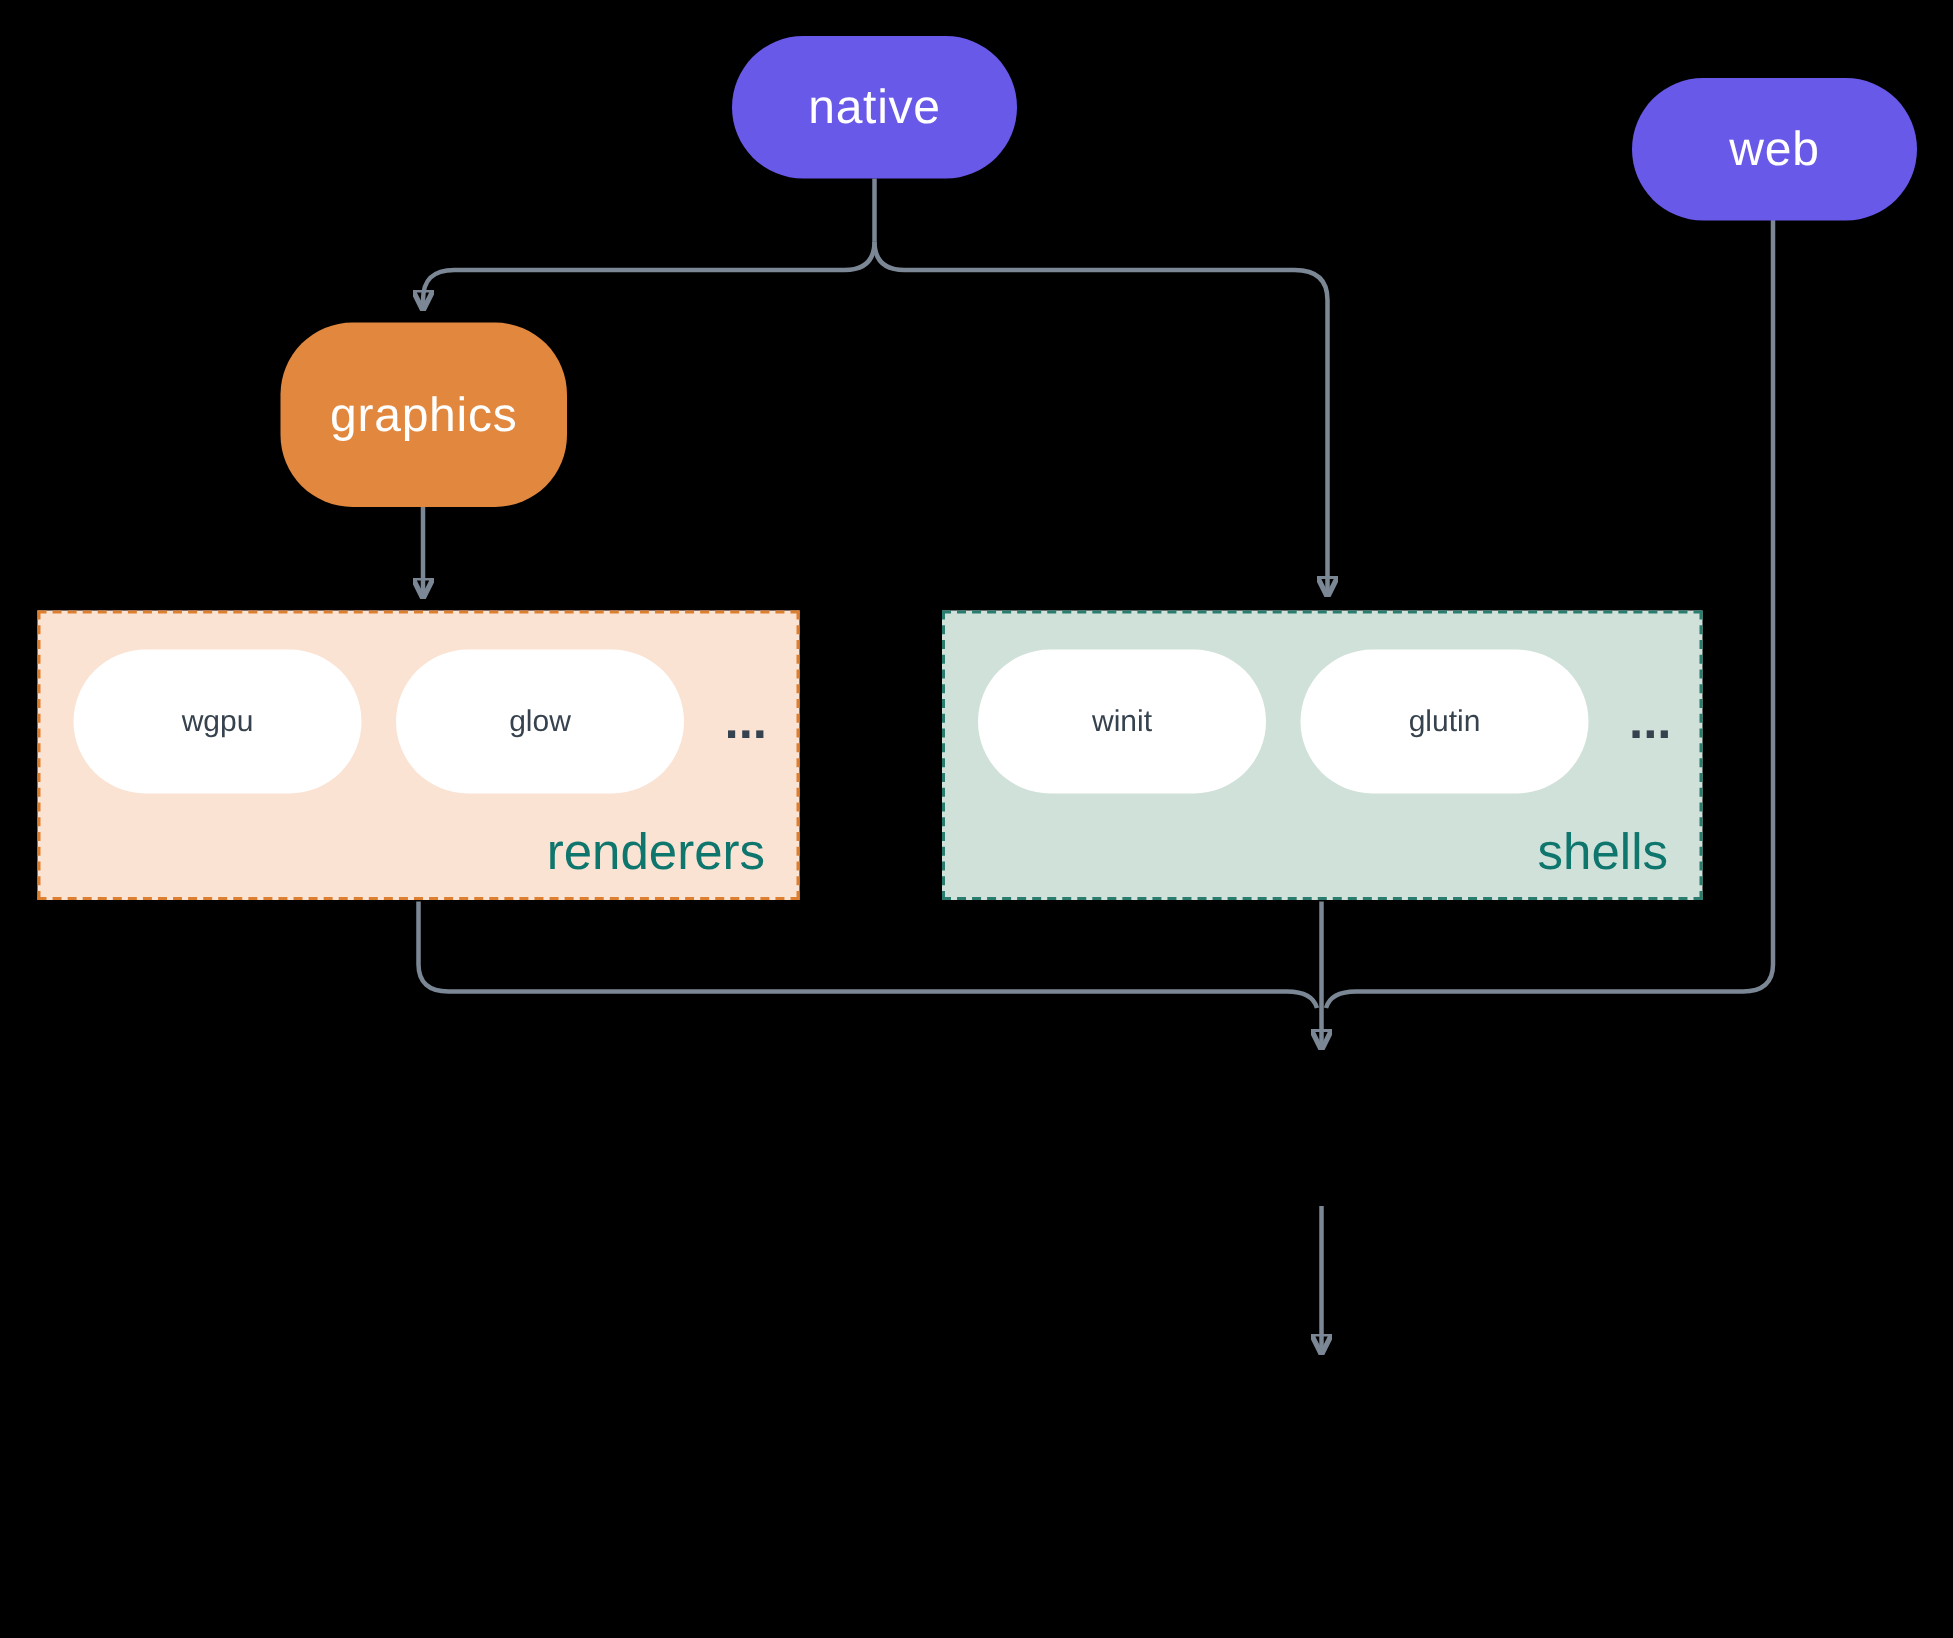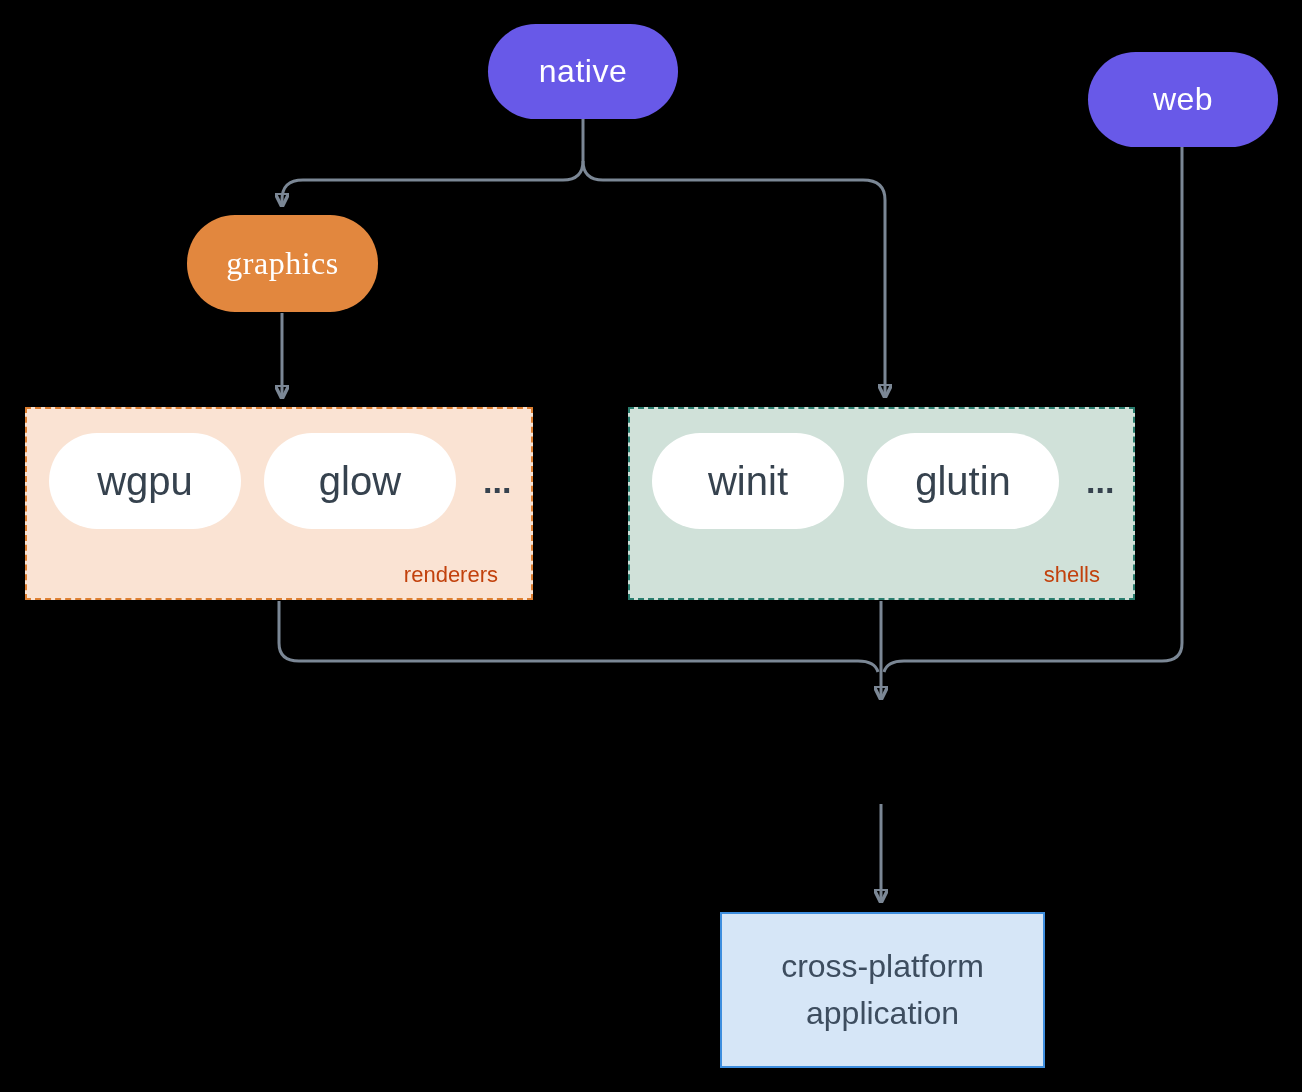--- a/index.html
+++ b/index.html
@@ -64,34 +64,34 @@
   }
   .white-pill {
     width: 192px;
     height: 96px;
     background: #ffffff;
     border-radius: 48px;
     display: flex;
     align-items: center;
     justify-content: center;
     color: #36424e;
-    font-size: 40px;
+    font-size: 20px;
   }
   .ellipsis {
     color: #36424e;
     font-size: 34px;
     font-weight: bold;
     padding-left: 4px;
   }
   .group-label {
     position: absolute;
-    right: 33px;
+    right: 21px;
     bottom: 10px;
-    color: #c2410c;
-    font-size: 22px;
+    color: #0f766e;
+    font-size: 34px;
   }
   .app-box {
     position: absolute;
     box-sizing: border-box;
     left: 720px;
     top: 912px;
     width: 325px;
     height: 156px;
     background: #d6e6f7;
     border: 2px solid #3e8ede;
@@ -123,36 +123,35 @@
     <path d="M279 601 L279 643 C279 655, 286 661, 299 661 L858 661 C870 661, 876 665, 878 672"></path>
     <path d="M1182 119 L1182 643 C1182 655, 1175 661, 1162 661 L904 661 C892 661, 886 665, 884 672"></path>
     <path d="M881 601 L881 699" marker-end="url(#arrow)"></path>
     <path d="M881 804 L881 902" marker-end="url(#arrow)"></path>
   </svg>
 
   <div class="node pill purple" style="left:488px; top:24px; width:190px; height:95px;">native</div>
 
   <div class="node pill purple" style="left:1088px; top:24px; width:190px; height:95px;margin-top:28px;">web</div>
 
-  <div class="node pill orange" style="left:187px; top:215px; width:191px; height:97px;font-family:Liberation Serif, serif;">graphics</div>
+  <div class="node pill orange" style="left:187px; top:215px; width:191px; height:123px;">graphics</div>
 
   <div class="group renderers" style="left:25px; top:407px;">
     <div class="group-row">
       <div class="white-pill">wgpu</div>
       <div class="white-pill">glow</div>
       <div class="ellipsis">...</div>
     </div>
     <div class="group-label">renderers</div>
   </div>
 
   <div class="group shells" style="left:628px; top:407px; width:507px;">
     <div class="group-row">
       <div class="white-pill">winit</div>
       <div class="white-pill">glutin</div>
       <div class="ellipsis">...</div>
     </div>
     <div class="group-label">shells</div>
   </div>
 
 
-  <div class="app-box">cross-platform application</div>
 
 </div>
 
 </body></html>

